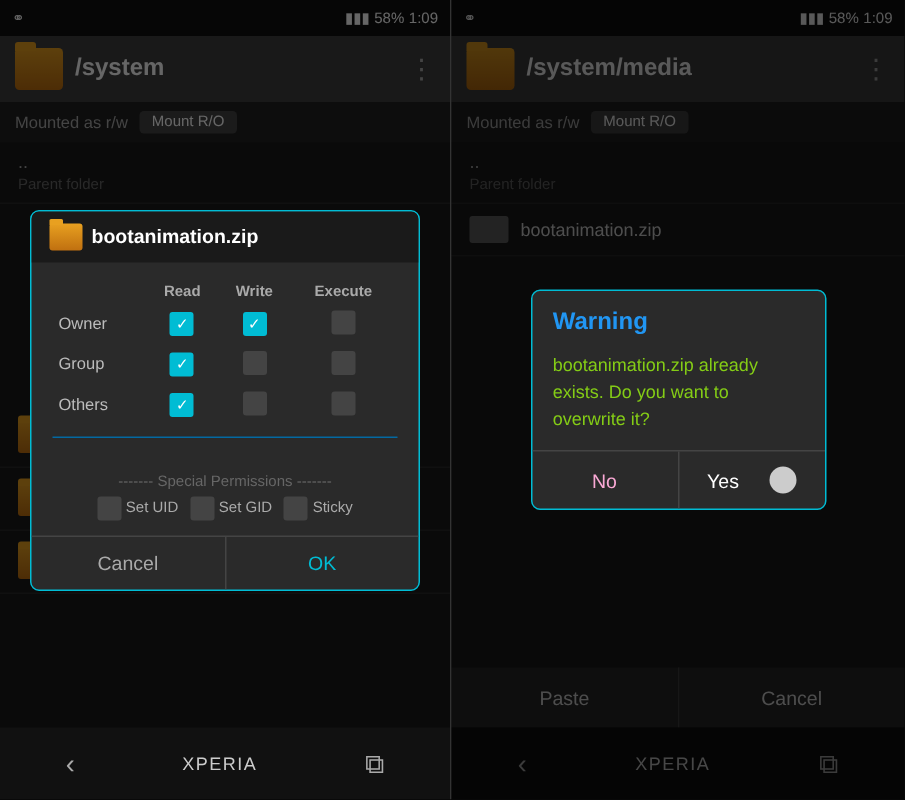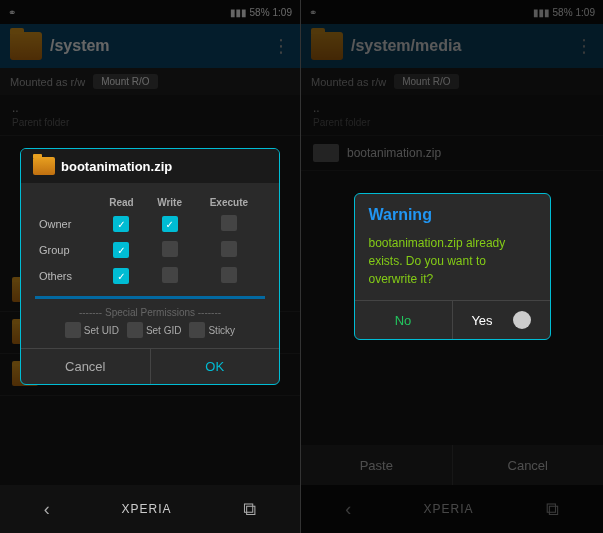--- a/index.html
+++ b/index.html
@@ -35,21 +35,21 @@
     .status-icons {
       display: flex;
       align-items: center;
       gap: 3px;
       font-size: 10px;
     }
 
     
     .title-bar {
       height: 44px;
-      background: #0c4a6e;
+      background: #404040;
       display: flex;
       align-items: center;
       padding: 0 10px;
       gap: 8px;
       justify-content: center;
     }
     .title-bar .folder-icon {
       width: 32px;
       height: 28px;
       background: linear-gradient(180deg, #e8a020 0%, #c07010 100%);
@@ -243,23 +243,23 @@
       align-items: center;
       justify-content: center;
       color: #fff;
       font-size: 10px;
       cursor: pointer;
     }
     .checkbox.unchecked {
       background: #444;
     }
     .special-perms {
-      border-top: 3px solid #0369a1;
+      border-top: 1px solid #0369a1;
       margin-top: 6px;
-      padding-top: 8px;
+      padding-top: 24px;
       text-align: center;
       font-size: 10px;
       color: #888;
     }
     .special-perms-label {
       color: #666;
       font-size: 10px;
       margin-bottom: 4px;
     }
     .special-row {
@@ -353,21 +353,21 @@
       border-top: 1px solid #444;
     }
     .warning-btn {
       flex: 1;
       padding: 10px;
       text-align: center;
       font-size: 13px;
       cursor: pointer;
       border: none;
       background: transparent;
-      color: #22c55e;
+      color: #f9a8d4;
     }
     .warning-btn.yes {
       color: #fff;
       display: flex;
       align-items: center;
       justify-content: center;
       gap: 20px;
     }
     .warning-btn.no {
       border-right: 1px solid #444;

